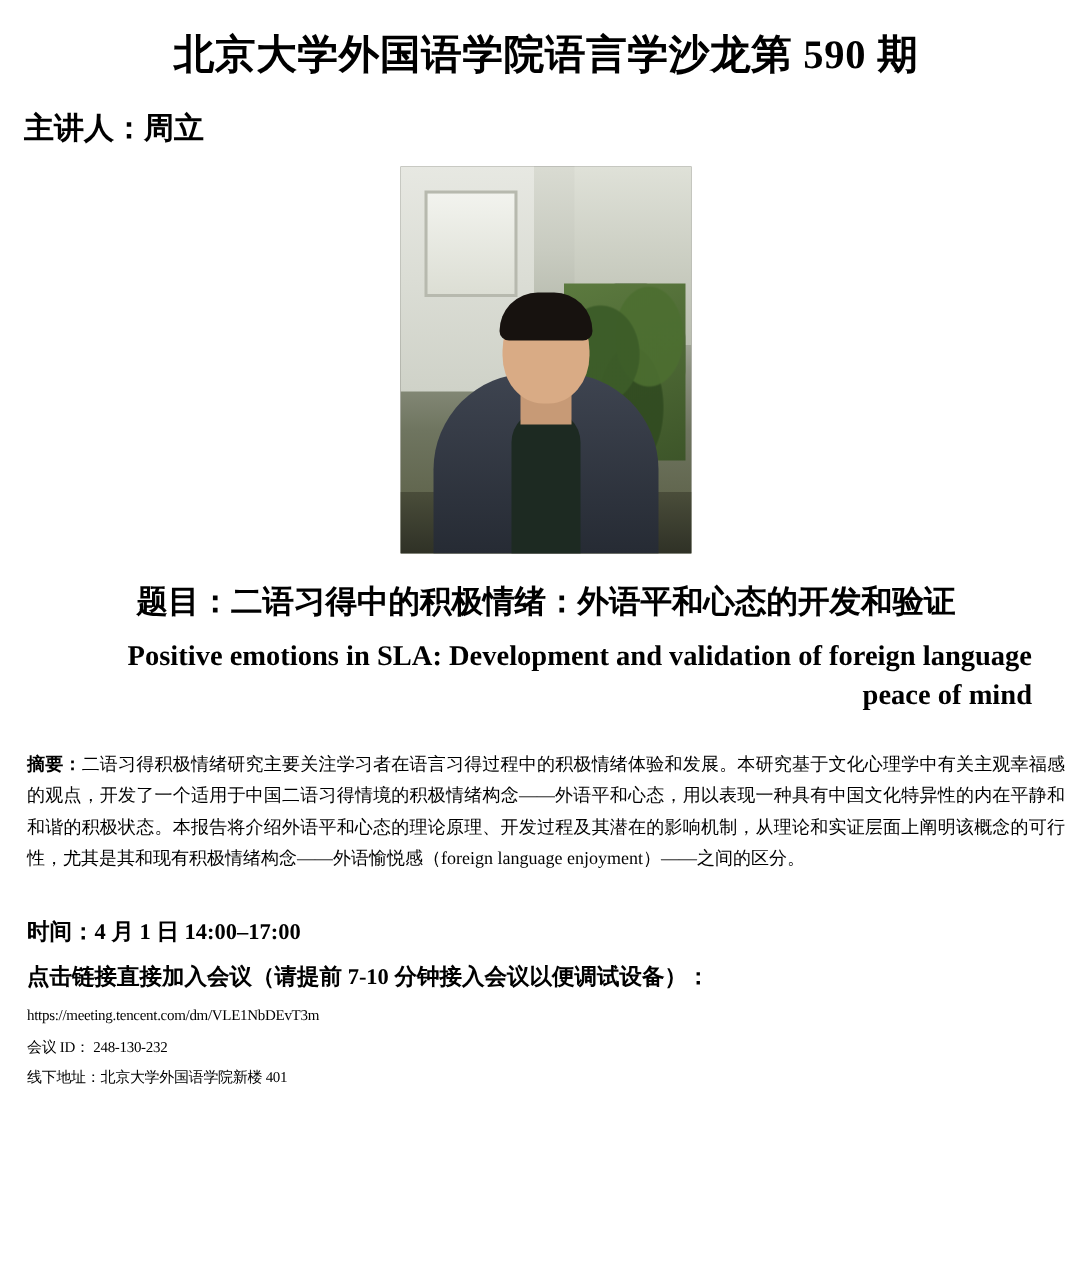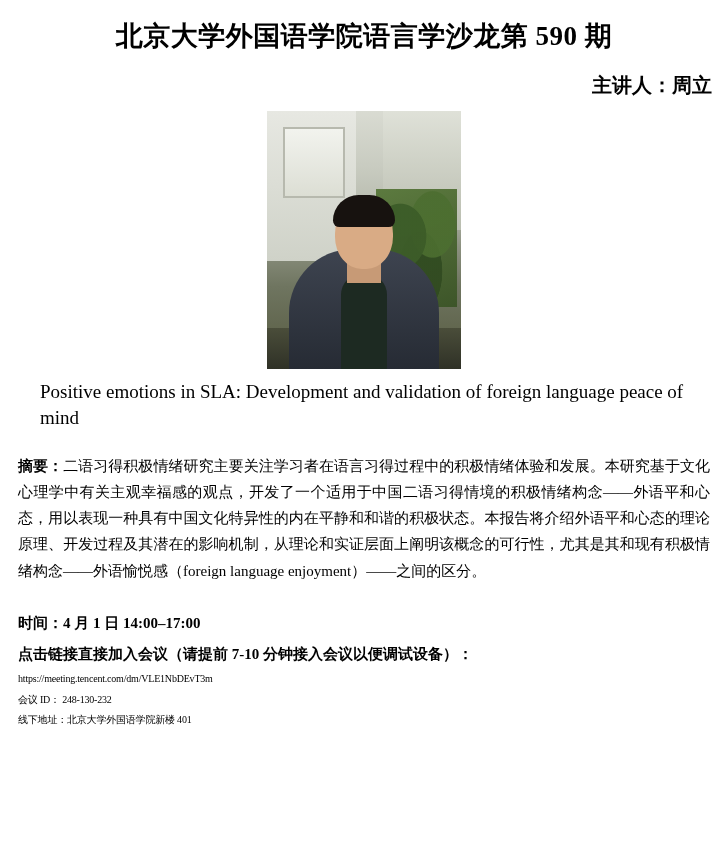--- a/index.html
+++ b/index.html
@@ -24,21 +24,21 @@
   .title {
     text-align: center;
     font-family: "Liberation Serif", serif;
     font-weight: bold;
     font-size: 27px;
     letter-spacing: 0.5px;
     margin: 6px 0 0 0;
     line-height: 1.2;
   }
   .speaker {
-    text-align: right;
+    text-align: left;
     font-weight: bold;
     font-size: 20px;
     margin: 20px 0 0 0;
   }
   .photo-wrap {
     display: flex;
     justify-content: center;
     margin-top: 12px;
   }
   .photo {
@@ -134,29 +134,29 @@
     background: #17120f;
     border-radius: 32px 32px 8px 8px;
   }
   .subject-title {
     text-align: center;
     font-weight: bold;
     font-size: 21px;
     margin: 18px 0 0 0;
   }
   .subject-en {
-    text-align: left;
-    font-weight: normal;
+    text-align: right;
+    font-weight: bold;
     font-size: 19px;
     line-height: 1.35;
     margin: 10px 24px 0 24px;
   }
   .abstract {
     margin: 22px 2px 0 2px;
-    font-size: 15px;
+    font-size: 12px;
     line-height: 1.75;
     text-align: justify;
   }
   .abstract b {
     font-weight: bold;
   }
   .details {
     margin: 24px 2px 0 2px;
     font-size: 15px;
     line-height: 2.05;
@@ -199,20 +199,21 @@
       <div class="ph-plant"></div>
       <div class="ph-desk"></div>
       <div class="ph-body"></div>
       <div class="ph-shirt"></div>
       <div class="ph-neck"></div>
       <div class="ph-head"></div>
       <div class="ph-hair"></div>
     </div>
   </div>
 
+  <div class="subject-title">题目：二语习得中的积极情绪：外语平和心态的开发和验证</div>
 
   <div class="subject-en">Positive emotions in SLA: Development and validation of foreign language peace of mind</div>
 
   <div class="abstract">
     <b>摘要：</b><span>二语习得积极情绪研究主要关注学习者在语言习得过程中的积极情绪体验和发展。本研究基于文化心理学中有关主观幸福感的观点，开发了一个适用于中国二语习得情境的积极情绪构念——外语平和心态，用以表现一种具有中国文化特异性的内在平静和和谐的积极状态。本报告将介绍外语平和心态的理论原理、开发过程及其潜在的影响机制，从理论和实证层面上阐明该概念的可行性，尤其是其和现有积极情绪构念——外语愉悦感（foreign language enjoyment）——之间的区分。</span>
   </div>
 
   <div class="details">
     <div class="row strong">时间：4 月 1 日 14:00–17:00</div>
     <div class="row strong">点击链接直接加入会议（请提前 7-10 分钟接入会议以便调试设备）：</div>

